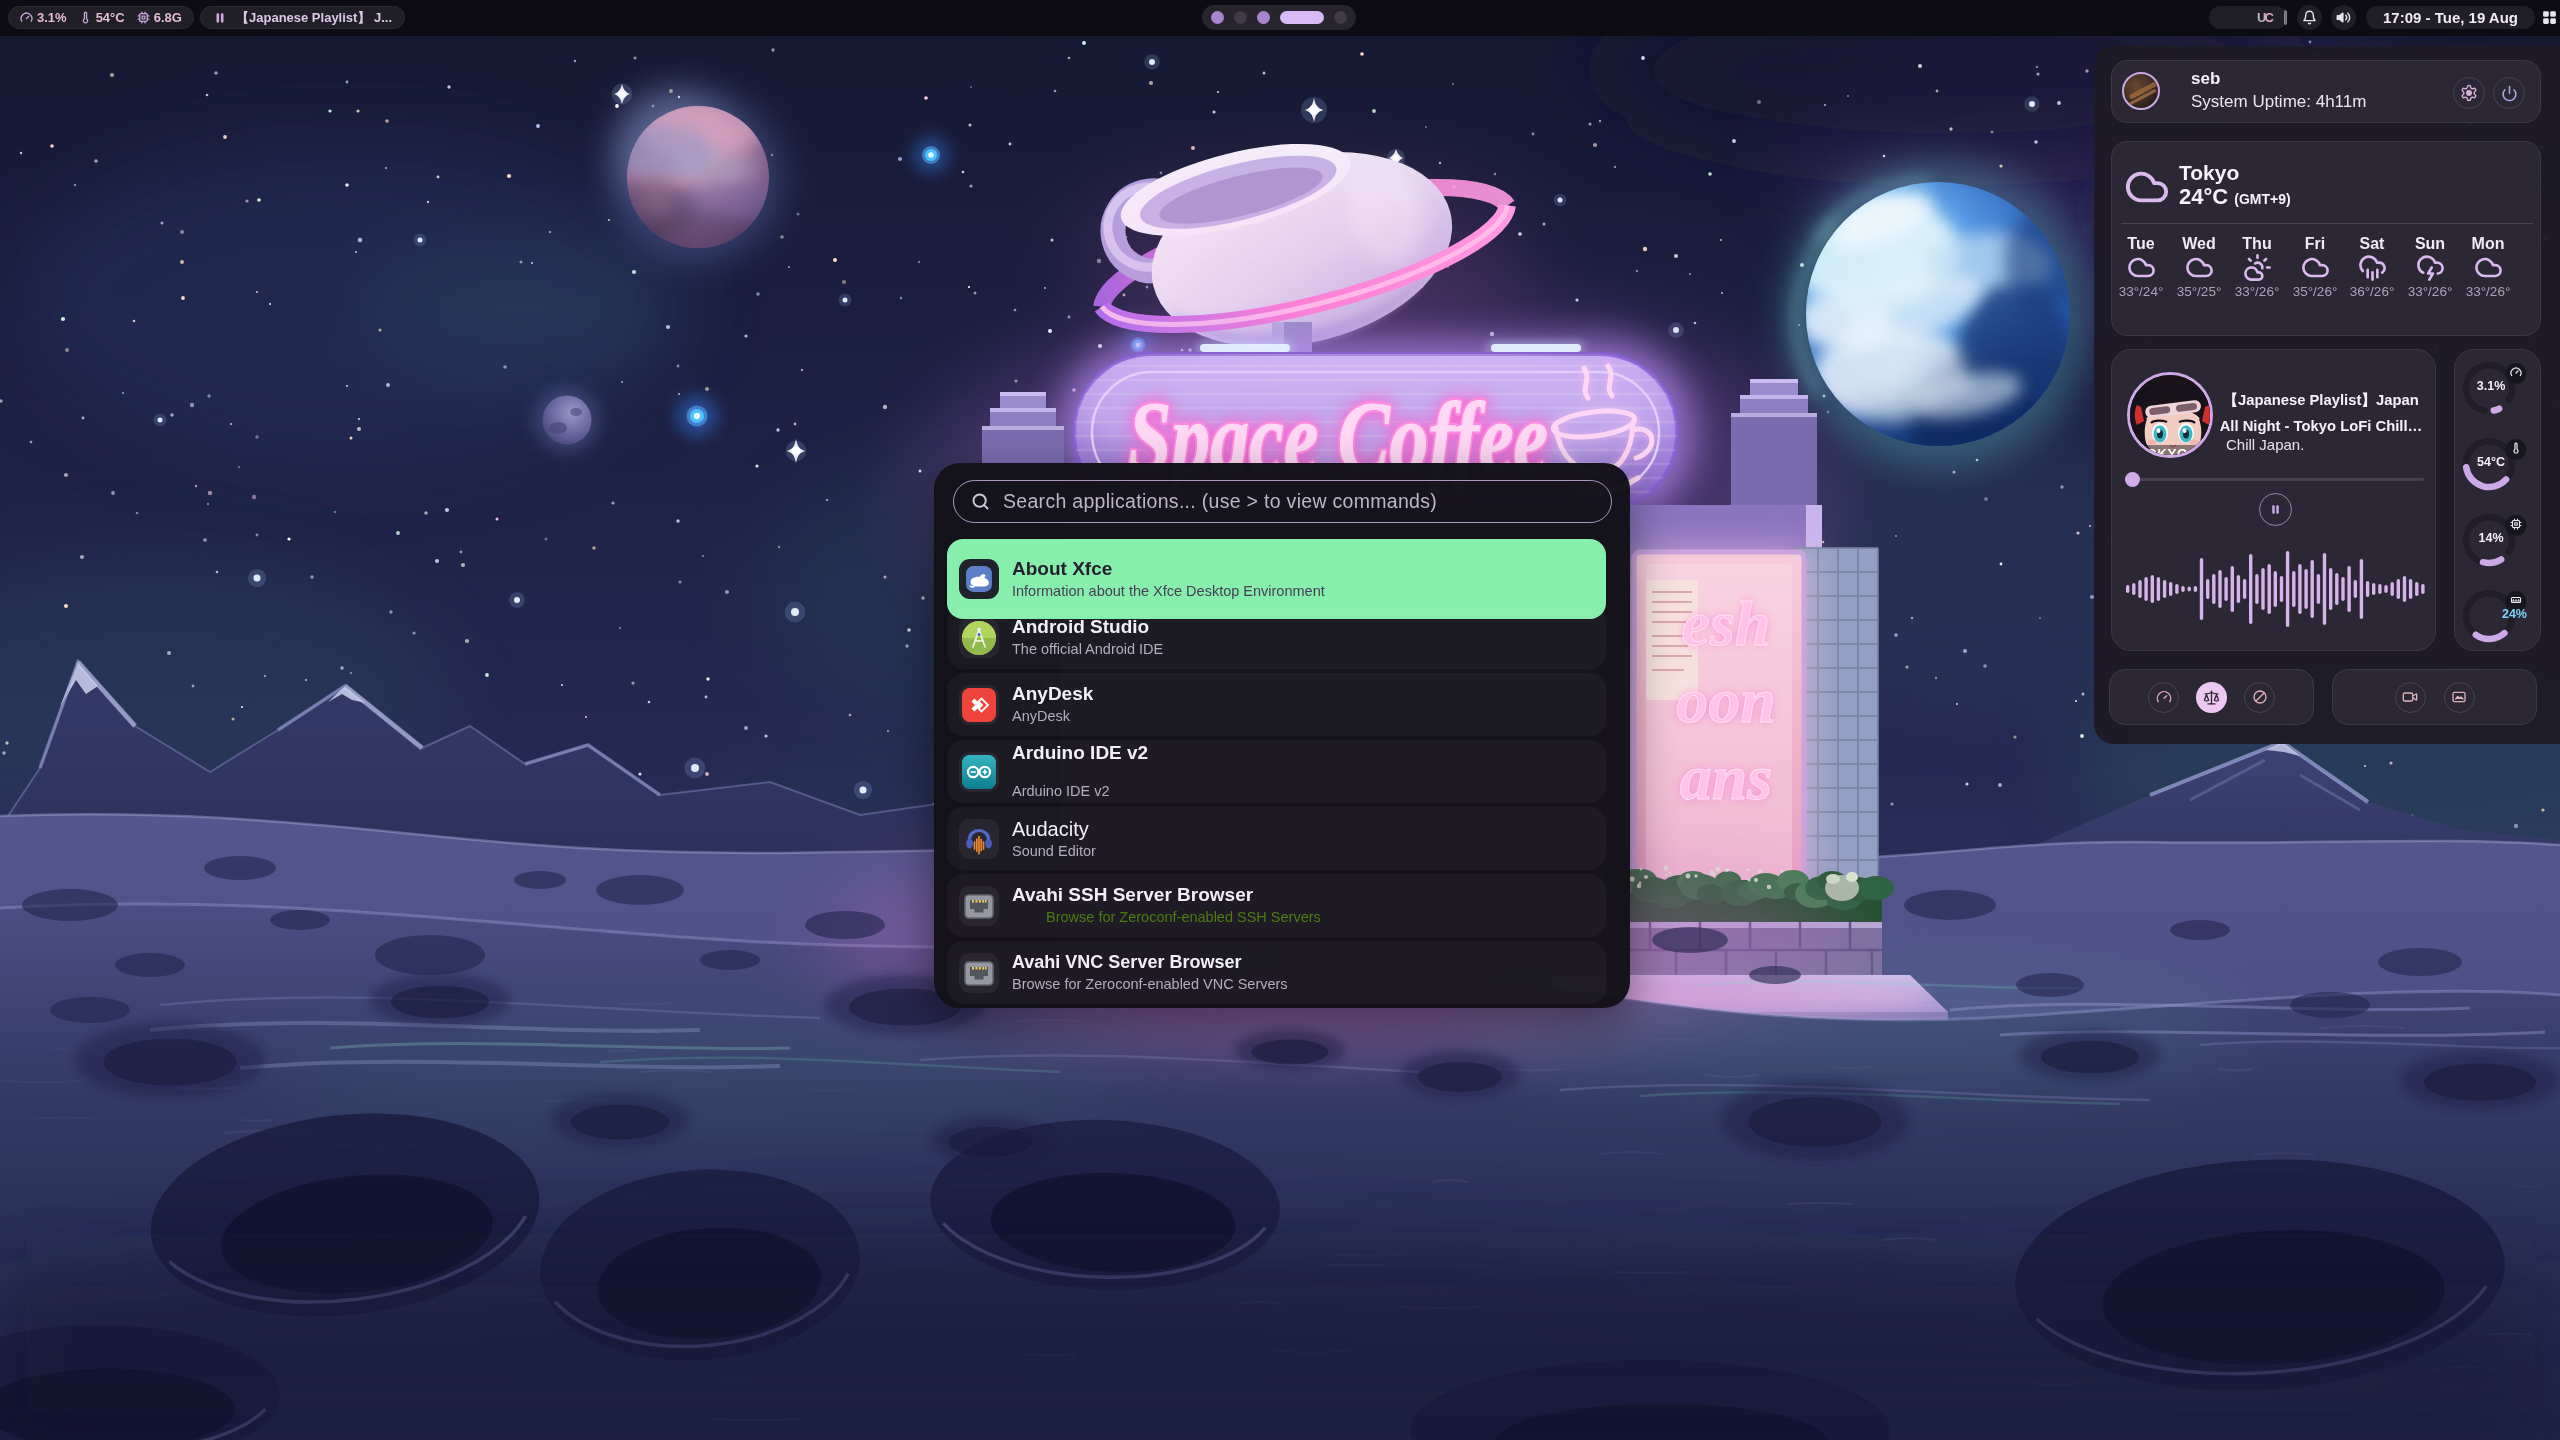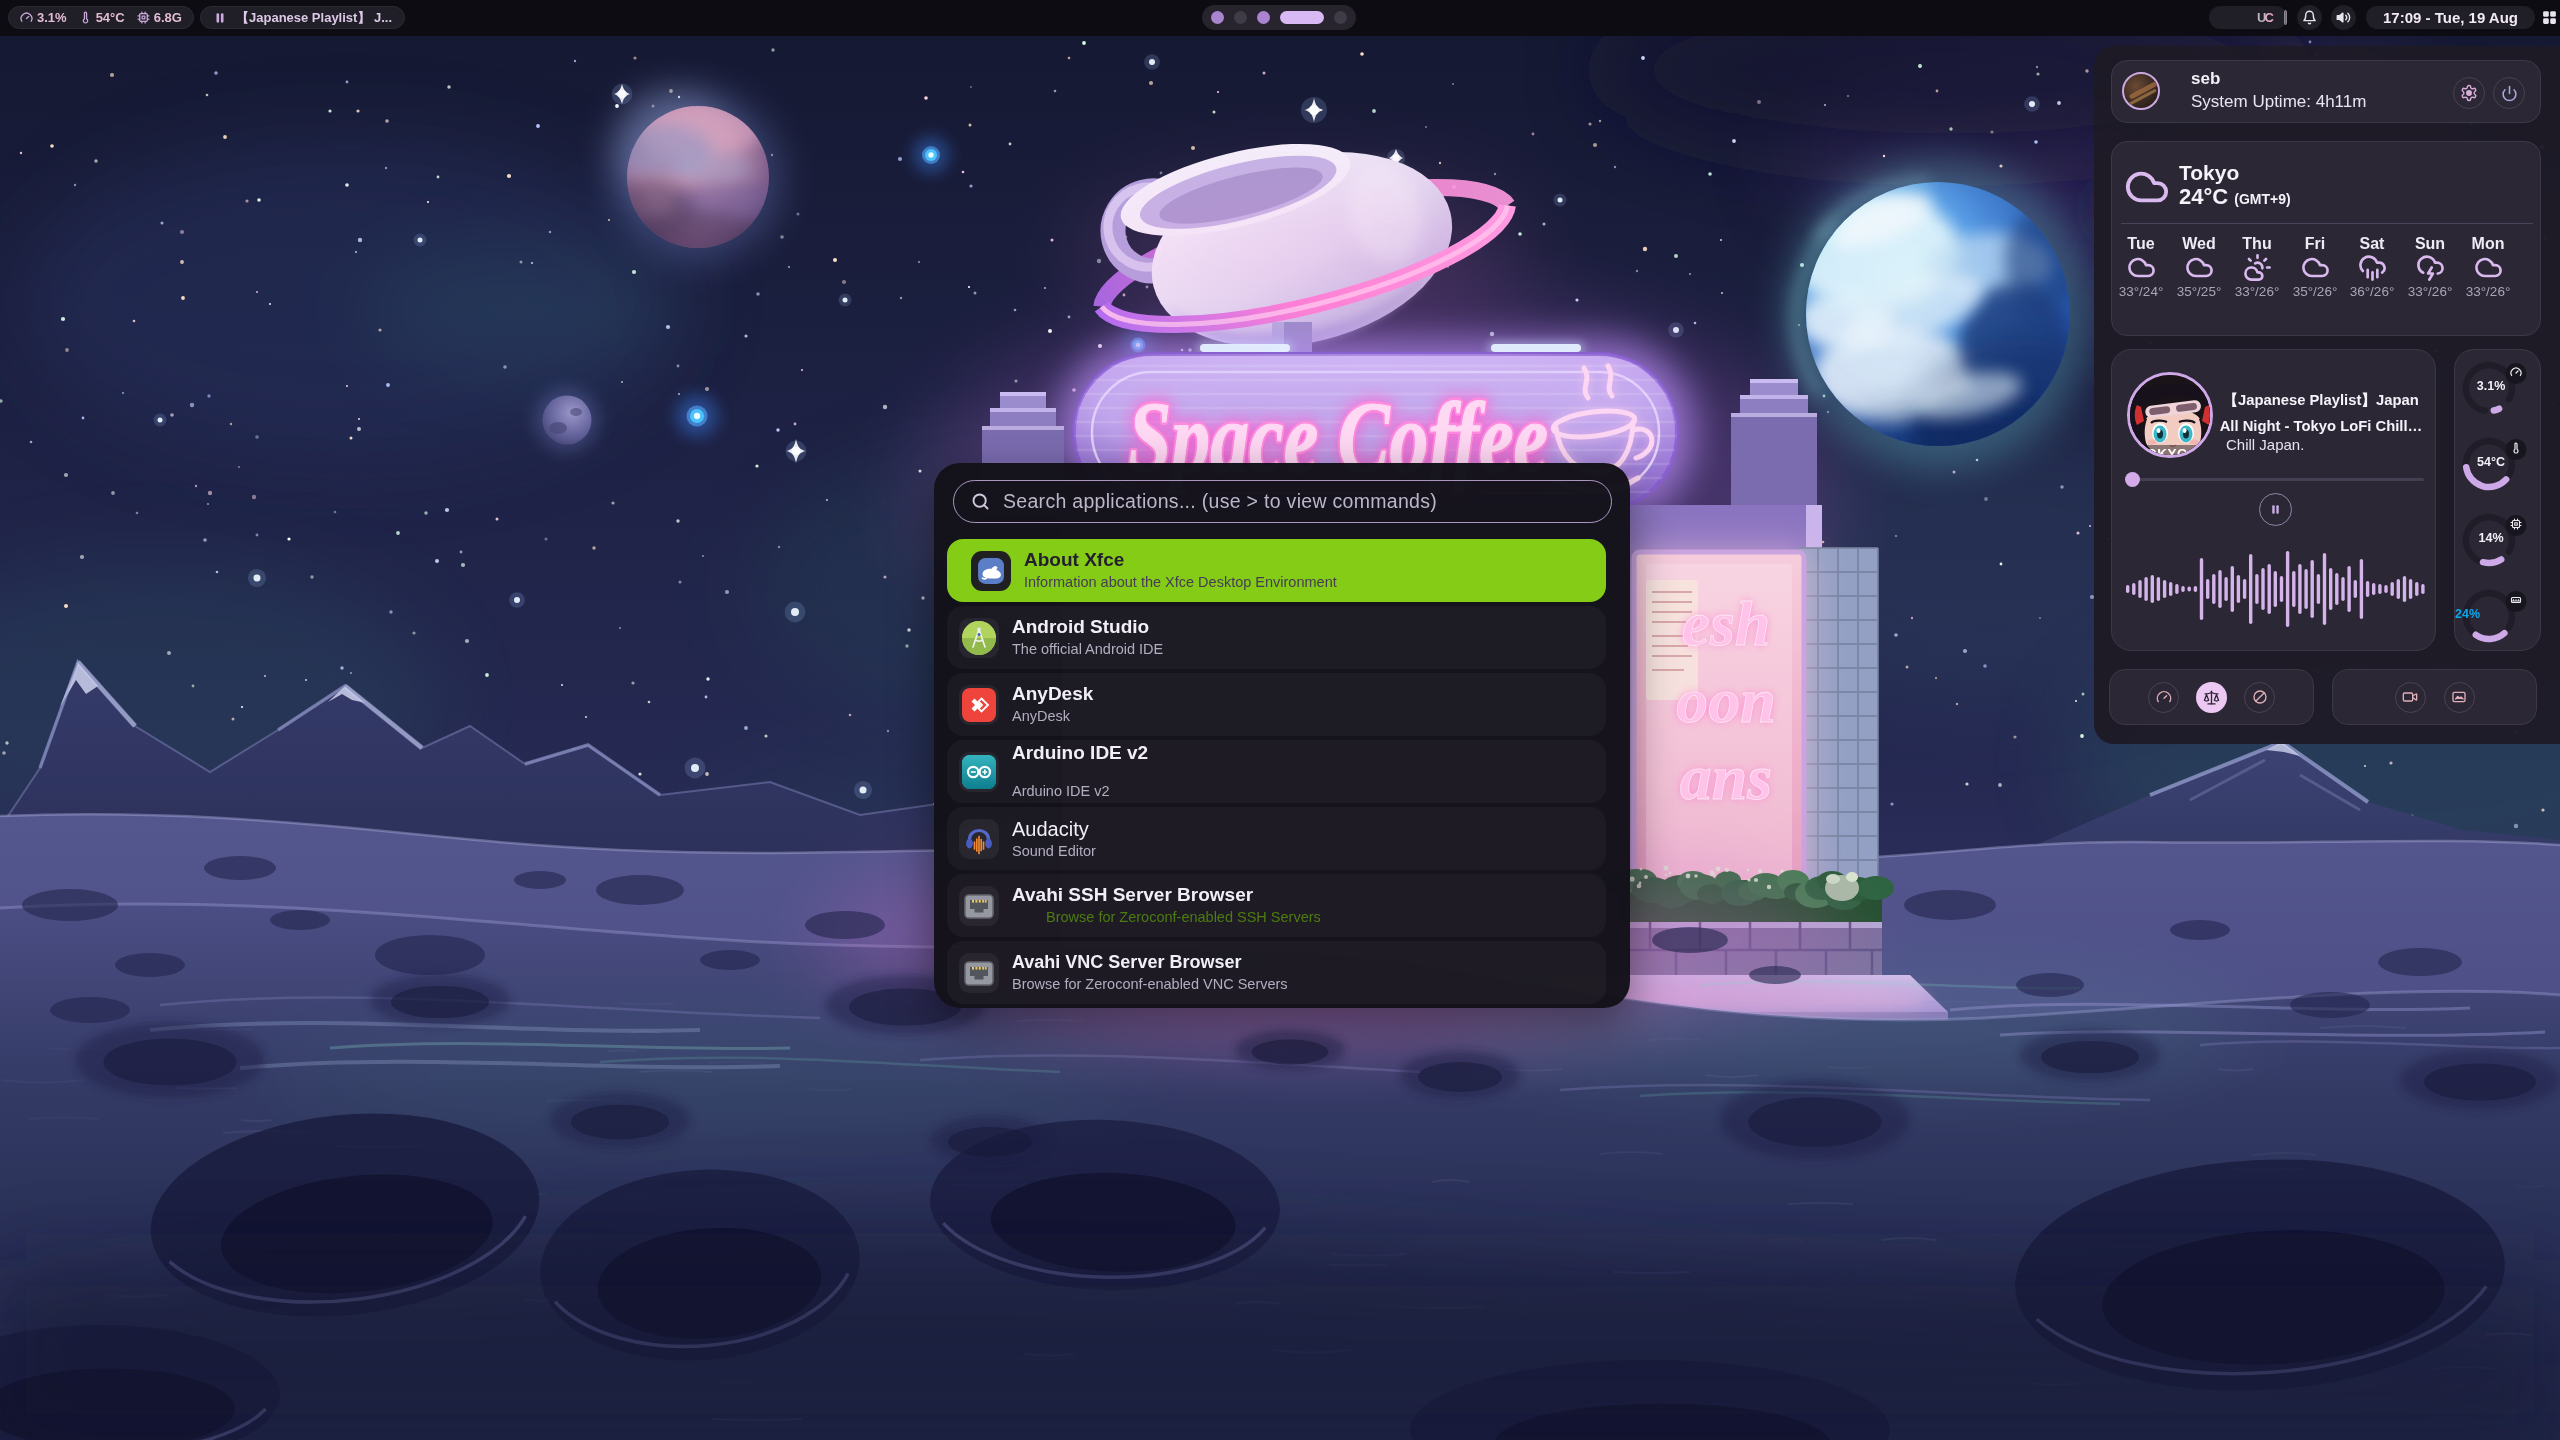--- a/index.html
+++ b/index.html
@@ -1205,21 +1205,21 @@
         <span style="display:flex">
           <svg width="21" height="21" viewBox="0 0 24 24" fill="none">
             <g stroke="#cfc8da" stroke-width="2.2" stroke-linecap="round" stroke-linejoin="round">
               <circle cx="11" cy="11" r="7"></circle>
               <path d="m20 20-3.8-3.8"></path>
             </g>
           </svg>
         </span>
         <span style="font-size:19.5px;color:#bdb6c9;letter-spacing:0.3px;">Search applications... (use &gt; to view commands)</span>
       </div>
-      <div style="position:absolute;left:13px;top:76px;width:659px;height:63px;border-radius:16px;background:#84cc16;display:flex;align-items:center;padding:0 24px;gap:13px;">
+      <div style="position:absolute;left:13px;top:76px;width:659px;height:80px;border-radius:16px;background:#86efac;display:flex;align-items:center;padding:0 12px;gap:13px;">
         <span style="width:40px;height:40px;border-radius:11px;background:rgba(26,22,36,0.95);display:flex;align-items:center;justify-content:center;flex:none;">
           <svg width="34" height="34" viewBox="0 0 21 21" fill="none">
             <rect x="2.5" y="2.5" width="16" height="16" rx="4.5" fill="#5b7ec6"></rect>
             <g transform="translate(0.5,1) scale(0.78) translate(2.8,2.2)">
               <path d="M6.2 15.3c-1.9-.4-2.9-1.5-2.9-3 0-2.3 2.6-4.2 6-4.2.4 0 .8 0 1.2.1.7-1.3 2-2.2 3.4-2.2l1.5 1.4c-.7.4-1.1 1-1 1.7 2.1.7 3.5 2.2 3.5 3.9 0 1.4-1.1 2.4-2.6 2.7-2 .4-7.2.4-9.1-.4z" fill="#fff"></path>
               <path d="M3.3 15.6c1.2 1 2.6.8 3.3-.2" stroke="#fff" stroke-width="1.3" fill="none" stroke-linecap="round"></path>
               <circle cx="13.6" cy="8.2" r="0.01" fill="#5b7ec6"></circle>
             </g>
           </svg>
         </span>
@@ -1588,21 +1588,21 @@
           <circle cx="61" cy="23.5" r="10.5" fill="#17151e"></circle>
         </svg>
         <span style="position:absolute;left:55px;top:243.5px;display:flex;">
           <svg width="12" height="12" viewBox="0 0 24 24" fill="none">
             <g stroke="#f0ecf4" stroke-width="2.2" stroke-linecap="round" stroke-linejoin="round">
               <rect x="3" y="7" width="18" height="10" rx="2"></rect>
               <path d="M7 11v3M12 11v3M17 11v3M3 14h18" opacity="0.9"></path>
             </g>
           </svg>
         </span>
-        <span style="position:absolute;left:0px;top:257px;width:72px;text-align:left;font-size:12.5px;font-weight:bold;color:#0ea5e9;">24%</span>
+        <span style="position:absolute;left:0px;top:257px;width:72px;text-align:right;font-size:12.5px;font-weight:bold;color:#7dd3fc;">24%</span>
       </div>
       <div style="position:absolute;left:15px;top:623px;width:205px;height:56px;background:#2b2735;border:1px solid #3d3847;border-radius:16px;display:flex;align-items:center;justify-content:center;gap:17px;">
         <span style="width:31px;height:31px;border-radius:50%;border:1px solid #4a4452;display:flex;align-items:center;justify-content:center;">
           <svg width="16" height="16" viewBox="0 0 24 24" fill="none">
             <g stroke="#e0b0b8" stroke-width="2" stroke-linecap="round" stroke-linejoin="round">
               <path d="m12 14 4-4"></path>
               <path d="M3.34 19a10 10 0 1 1 17.32 0"></path>
             </g>
           </svg>
         </span>

